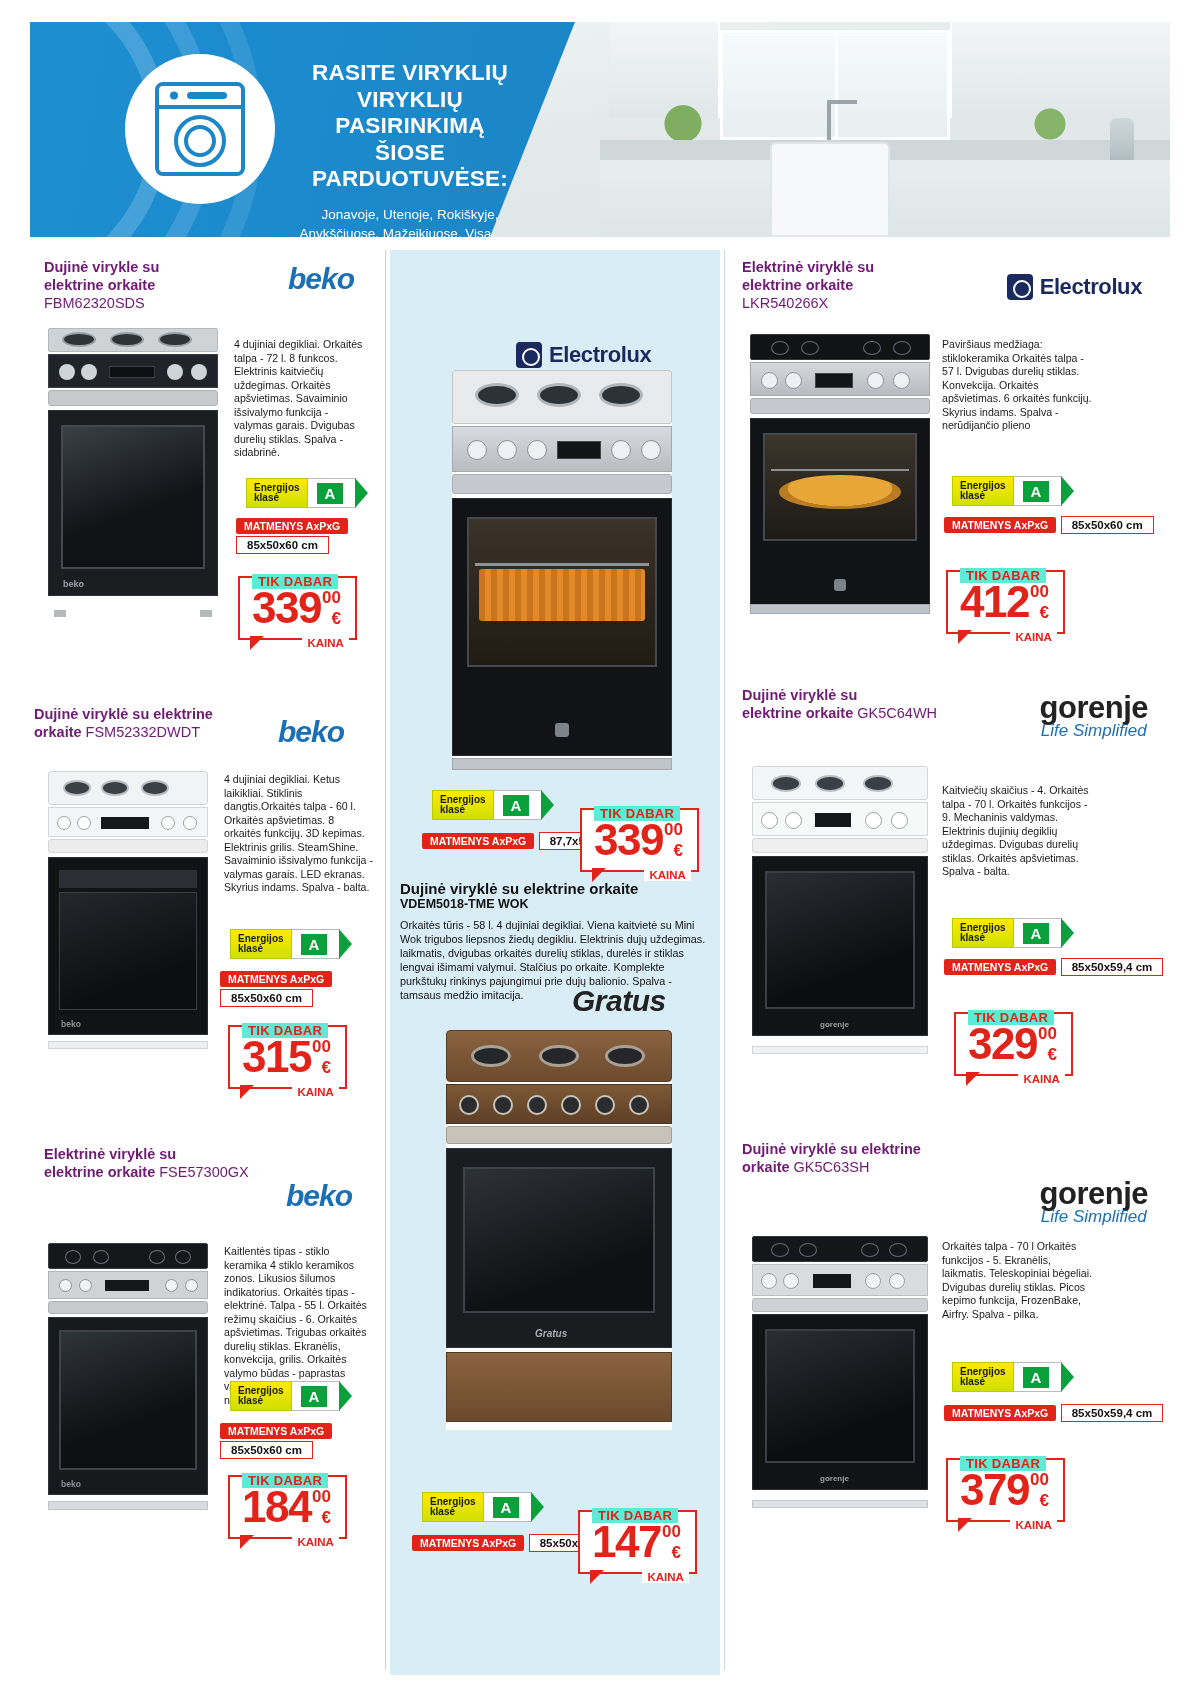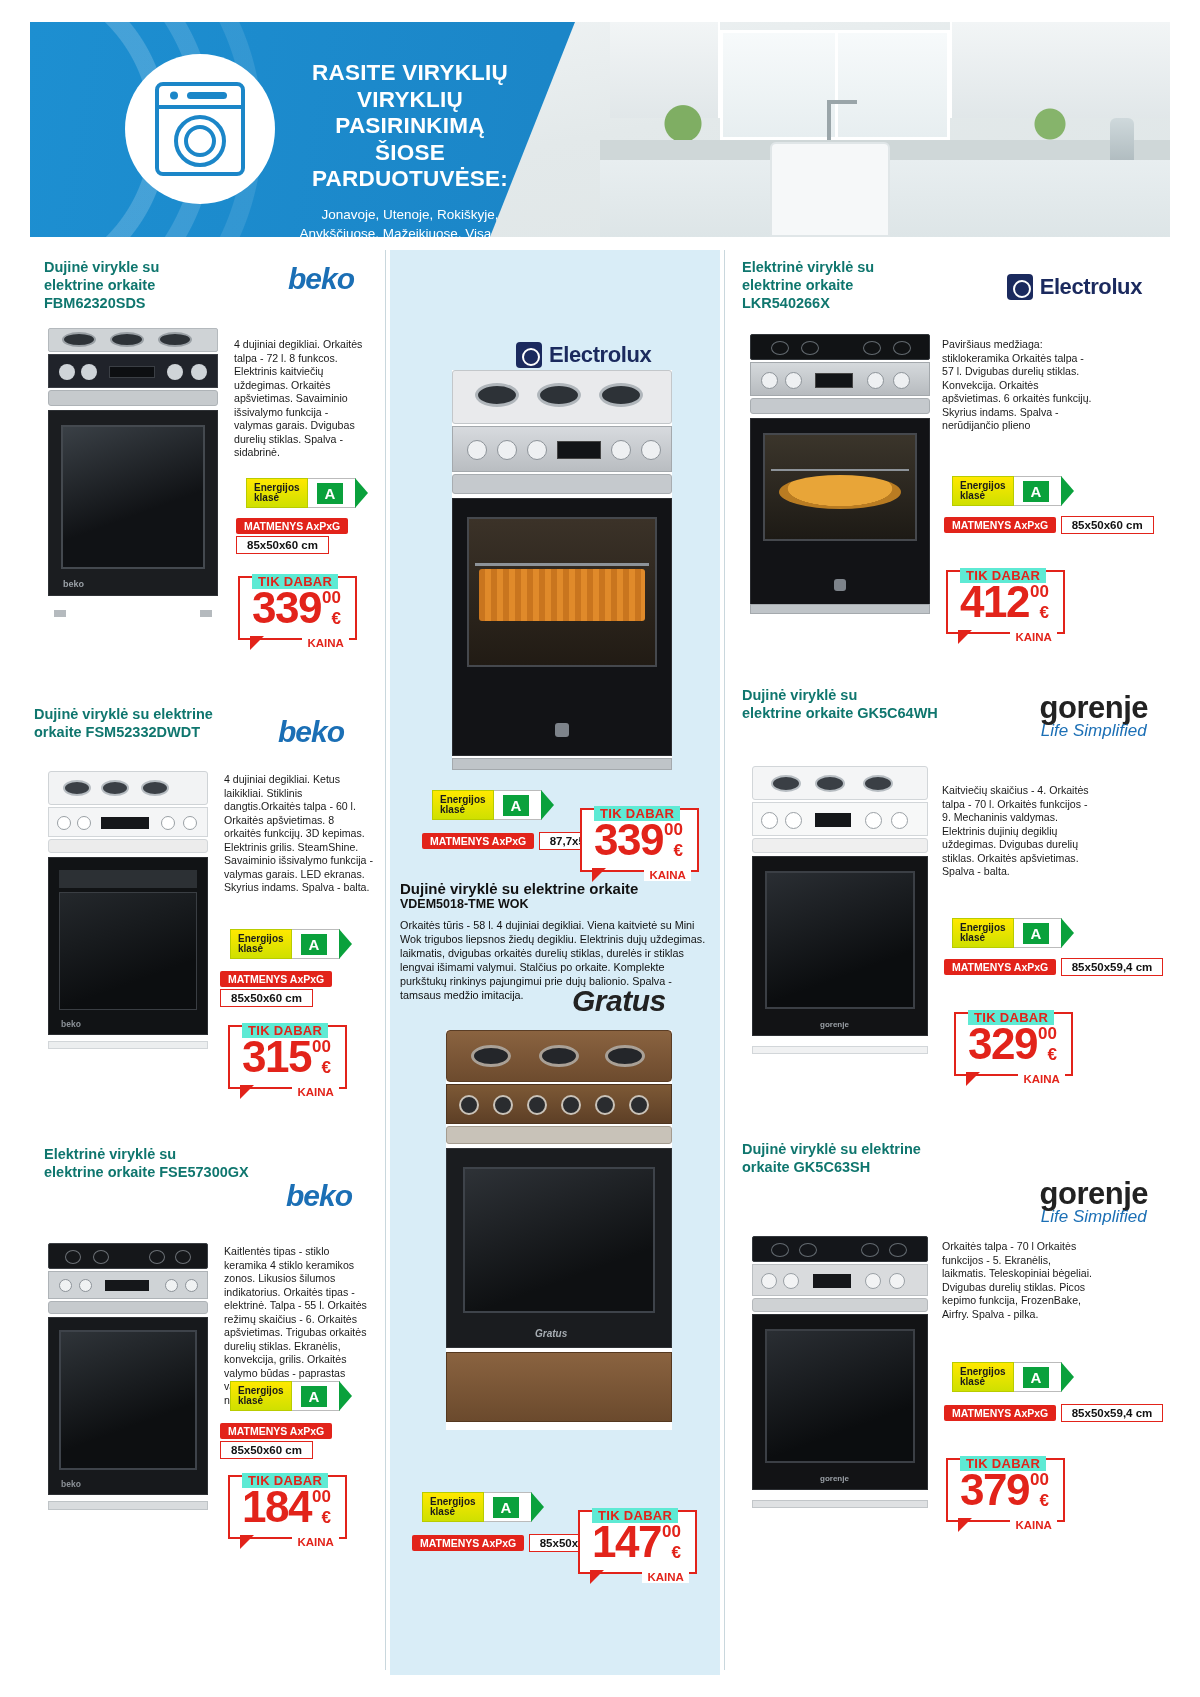--- a/index.html
+++ b/index.html
@@ -96,23 +96,23 @@
   
   .col-left   { position:absolute; left:30px;  top:250px; width:352px; }
   .col-center { position:absolute; left:390px; top:250px; width:330px; height:1425px; background:#d9edf7; }
   .col-right  { position:absolute; left:730px; top:250px; width:440px; }
 
   .vline { position:absolute; top:250px; width:1px; height:1420px; background:#c9d7dd; }
 
   
   .card { position:relative; }
   .p-title {
-    font-size:14.5px; font-weight:bold; line-height:1.25; color:#0f766e;
-  }
-  .p-title .model { font-weight:bold;margin-top:43px; }
+    font-size:14.5px; font-weight:bold; line-height:1.25; color:#701a75;
+  }
+  .p-title .model { font-weight:normal;margin-top:43px; }
   .p-desc {
     font-size:10.6px; line-height:1.28; color:#1a1a1a;
   }
 
   
   .brand-beko { font-size:30px; font-weight:bold; color:#1b6fb5; letter-spacing:-1px; font-style:italic; }
   .brand-electrolux { display:flex; align-items:center; gap:7px; }
   .elx-mark { width:26px; height:26px; background:#1b2a5e; border-radius:4px; position:relative; }
   .elx-mark:before{ content:""; position:absolute; left:6px; top:6px; width:14px; height:14px; border:2.5px solid #fff; border-radius:50%;}
   .elx-word { font-size:22px; font-weight:bold; color:#1b2a5e; letter-spacing:-0.4px; }

